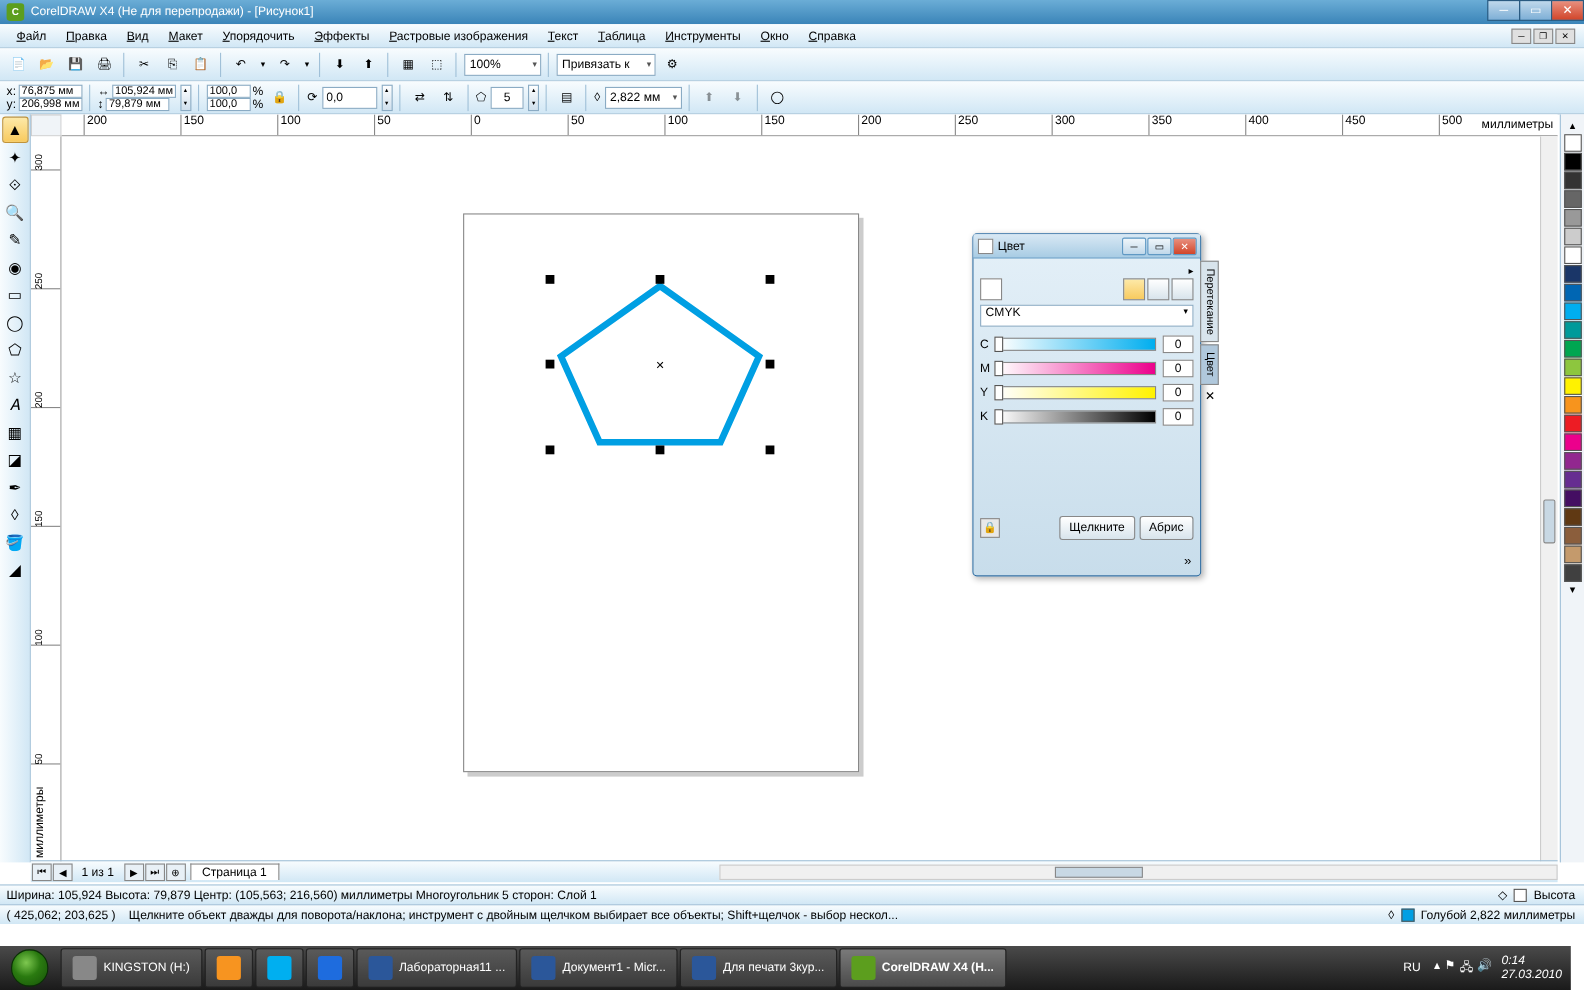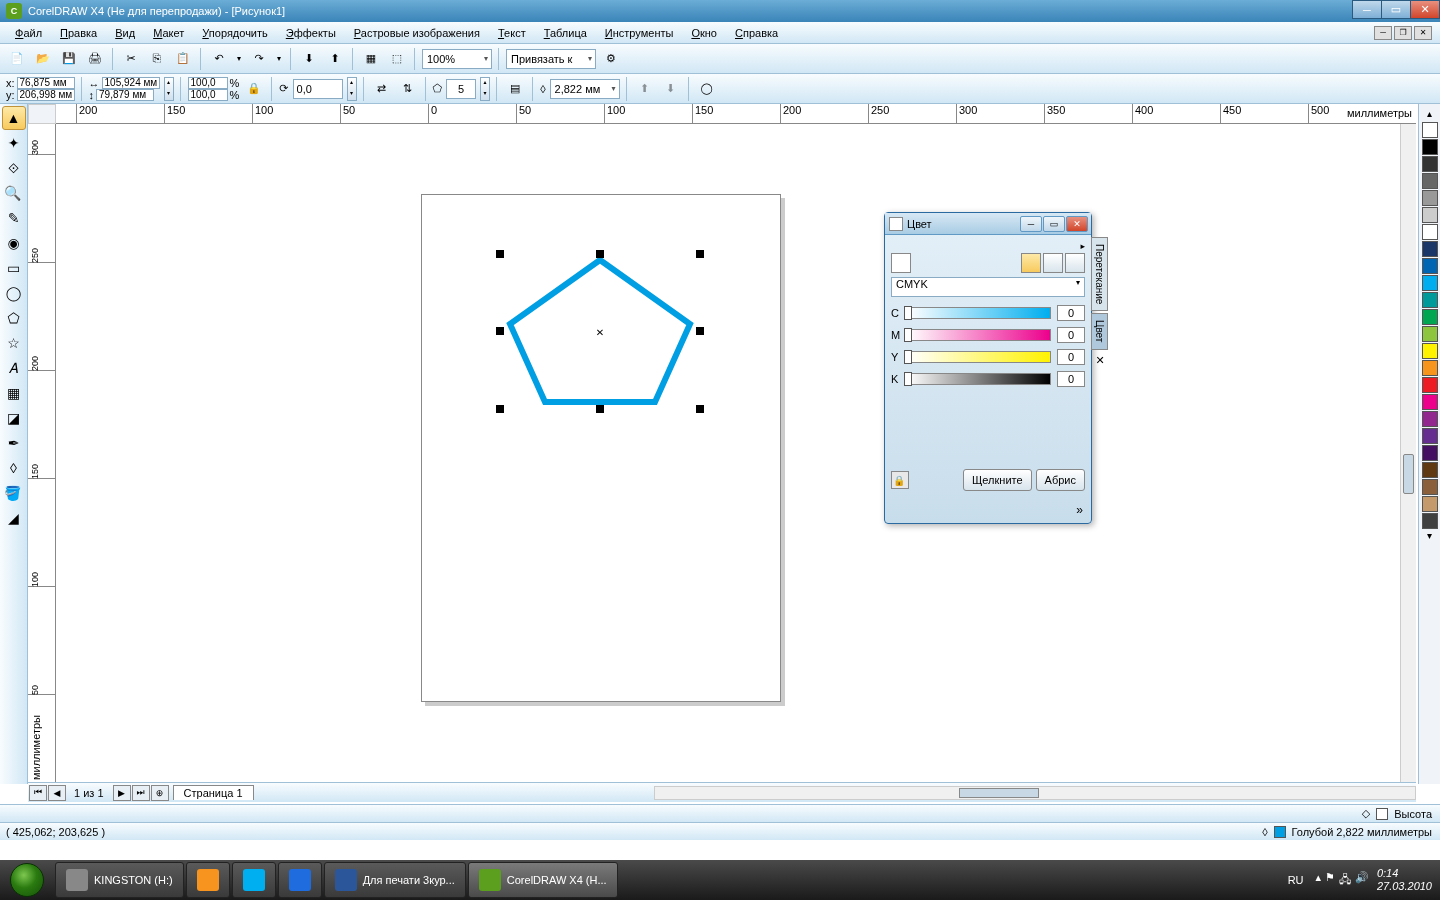--- a/index.html
+++ b/index.html
@@ -94,25 +94,25 @@
 .page-nav .hscroll .thumb { position: absolute; left: 40%; width: 80px; top: 1px; bottom: 1px; background: #c8d8e4; border: 1px solid #888; }
 
 .status1 { position: absolute; bottom: 78px; left: 0; right: 0; height: 18px; background: linear-gradient(#f8fcfe, #d1e7f5); display: flex; align-items: center; padding-left: 6px; gap: 4px; font-size: 10px; border-top: 1px solid #a0c0d8; }
 .status1 .right { margin-left: auto; display: flex; align-items: center; gap: 6px; padding-right: 8px; }
 .status1 .sw { width: 12px; height: 12px; border: 1px solid #555; }
 
 .status2 { position: absolute; bottom: 60px; left: 0; right: 0; height: 18px; background: linear-gradient(#f8fcfe, #d1e7f5); display: flex; align-items: center; padding-left: 6px; font-size: 10px; border-top: 1px solid #a0c0d8; }
 .status2 .right { margin-left: auto; display: flex; align-items: center; gap: 6px; padding-right: 8px; }
 .status2 .sw { width: 12px; height: 12px; border: 1px solid #555; }
 
-.taskbar { position: absolute; bottom: 0; left: 0; right: 0; height: 40px; background: linear-gradient(#4a4a4a, #1a1a1a); display: flex; align-items: center; }
+.taskbar { position: absolute; bottom: 0; left: 0; right: 12px; height: 40px; background: linear-gradient(#4a4a4a, #1a1a1a); display: flex; align-items: center; }
 .start { width: 54px; height: 40px; display: flex; align-items: center; justify-content: center; }
 .start .orb { width: 34px; height: 34px; border-radius: 50%; background: radial-gradient(circle at 40% 35%, #7ec850, #2a7a10 45%, #165008); border: 1px solid #0a3005; }
 .task-item { height: 36px; padding: 0 10px; margin: 2px 1px; background: linear-gradient(#5a5a5a, #3a3a3a); border-radius: 3px; display: flex; align-items: center; gap: 6px; color: #fff; max-width: 155px; overflow: hidden; white-space: nowrap; border: 1px solid #222; }
-.task-item.active { background: linear-gradient(#7a7a7a, #4a4a4a); }
+.task-item.active { background: linear-gradient(#7a7a7a, #4a4a4a); font-weight: bold; }
 .task-icon { width: 22px; height: 22px; border-radius: 3px; flex-shrink: 0; }
 .task-item.quick { min-width: 44px; max-width: 44px; padding: 0; justify-content: center; }
 .tray { margin-left: auto; display: flex; align-items: center; gap: 8px; padding-right: 8px; color: #fff; height: 100%; }
 .tray .clock { text-align: left; font-size: 11px; line-height: 13px; font-style: italic; }
 .tray .lang { padding: 2px 4px; }
 .tray-icons { display: flex; gap: 4px; font-size: 12px; }
 
 .spacer { position: absolute; bottom: 40px; left: 0; right: 0; height: 20px; background: #fff; }
 </style>
 </head>
@@ -439,28 +439,30 @@
   <div class="nav-btn">▶</div>
   <div class="nav-btn">⏭</div>
   <div class="nav-btn">⊕</div>
   <div class="page-tab">Страница 1</div>
   <div class="hscroll">
       <div class="thumb"></div>
     </div>
 </div>
 
 <div class="status1">
+  <span>Ширина: 105,924 Высота: 79,879 Центр: (105,563; 216,560) миллиметры      Многоугольник 5 сторон: Слой 1</span>
   <div class="right">
     <span>◇</span>
     <div class="sw" style="background:#fff"></div>
     <span>Высота</span>
   </div>
 </div>
 <div class="status2">
   <span>( 425,062; 203,625 )</span>
+  <span style="margin-left:12px">Щелкните объект дважды для поворота/наклона; инструмент с двойным щелчком выбирает все объекты; Shift+щелчок - выбор нескол...</span>
   <div class="right">
     <span>◊</span>
     <div class="sw" style="background:#009fe3"></div>
     <span>Голубой 2,822 миллиметры</span>
   </div>
 </div>
 
 <div class="spacer"></div>
 
 <div class="taskbar">
@@ -473,20 +475,28 @@
         <span>KINGSTON (H:)</span>
       </div>
       <div class="task-item quick">
         <div class="task-icon" style="background: rgb(247, 148, 32);"></div>
       </div>
       <div class="task-item quick">
         <div class="task-icon" style="background: rgb(0, 175, 240);"></div>
       </div>
       <div class="task-item quick">
         <div class="task-icon" style="background: rgb(30, 108, 222);"></div>
+      </div>
+      <div class="task-item">
+        <div class="task-icon" style="background: rgb(43, 87, 154);"></div>
+        <span>Лабораторная11 ...</span>
+      </div>
+      <div class="task-item">
+        <div class="task-icon" style="background: rgb(43, 87, 154);"></div>
+        <span>Документ1 - Micr...</span>
       </div>
       <div class="task-item">
         <div class="task-icon" style="background: rgb(43, 87, 154);"></div>
         <span>Для печати 3кур...</span>
       </div>
       <div class="task-item active">
         <div class="task-icon" style="background: rgb(92, 158, 30);"></div>
         <span>CorelDRAW X4 (Н...</span>
       </div>
     </div>

